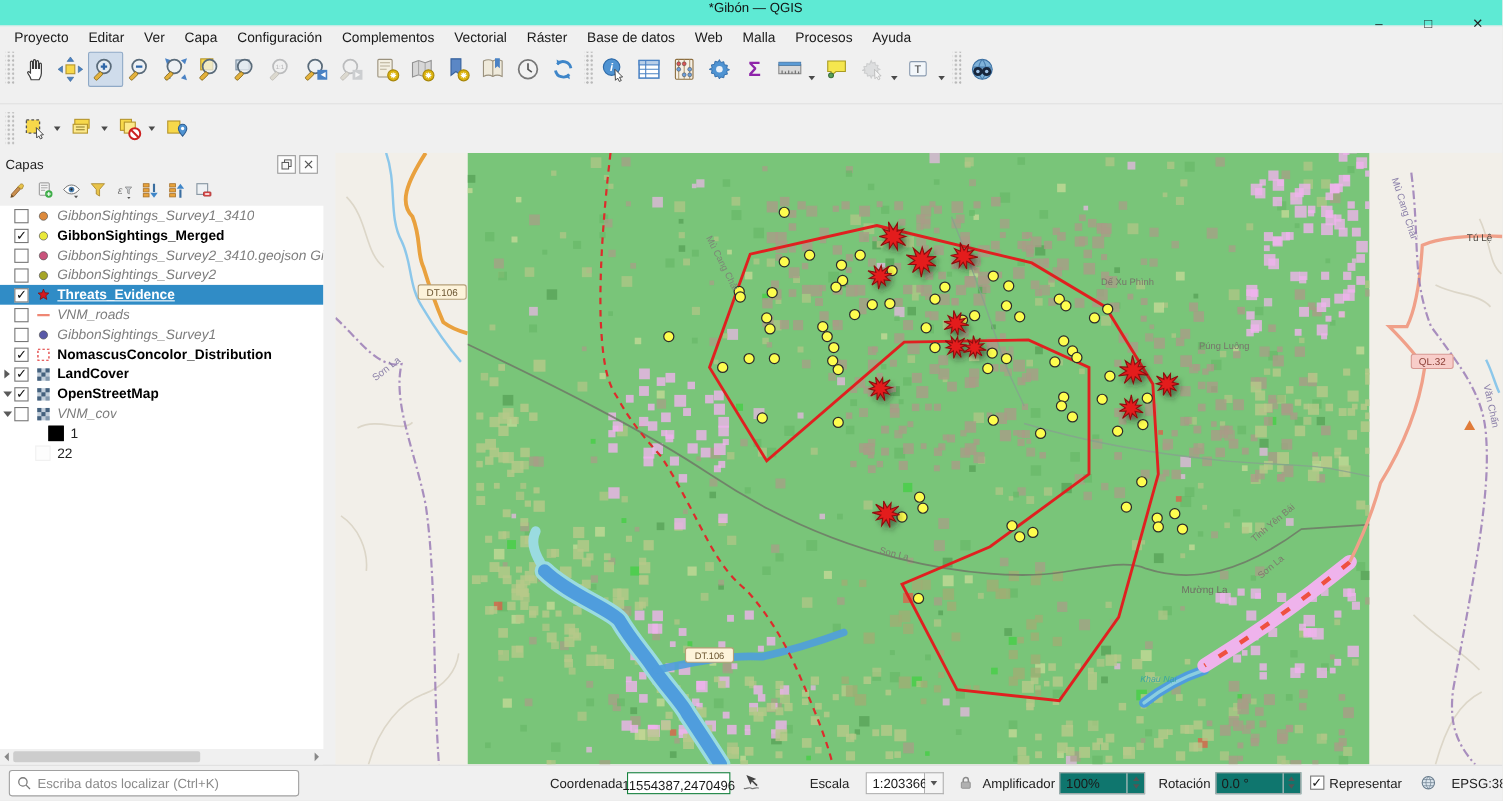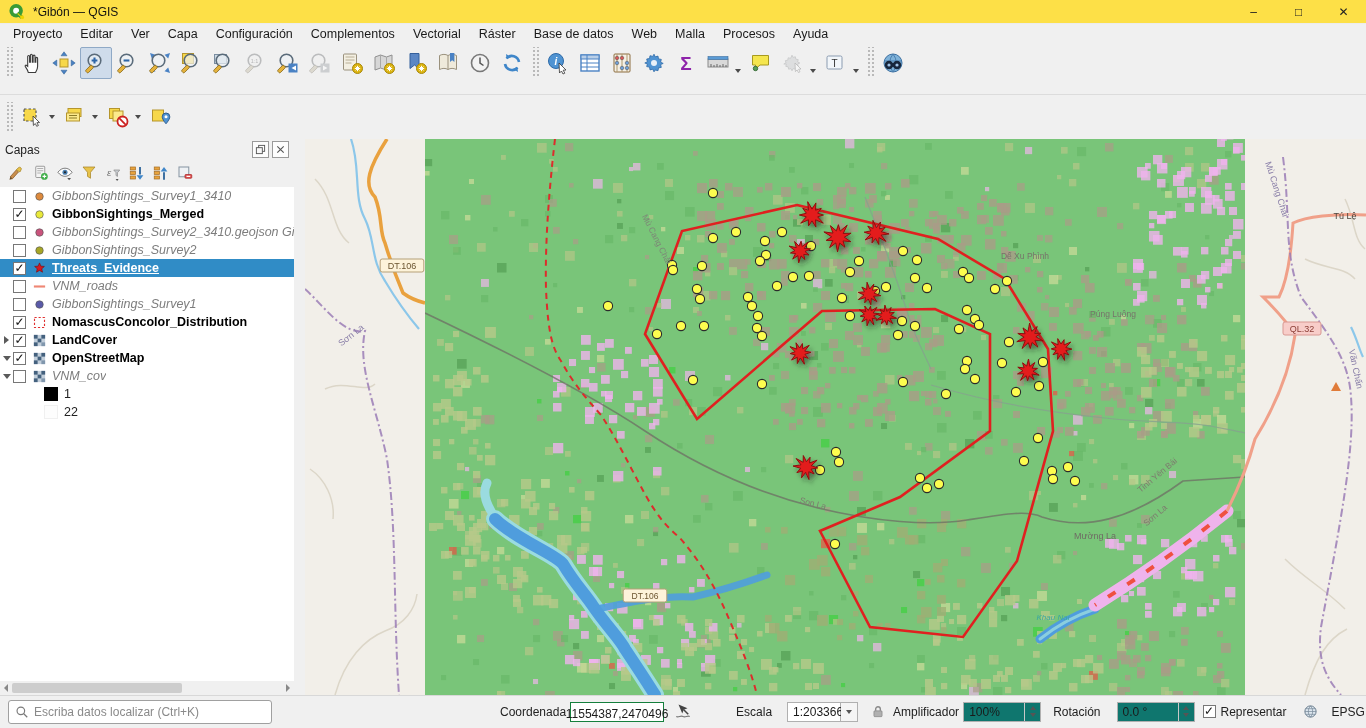--- a/index.html
+++ b/index.html
@@ -1,18 +1,18 @@
 <!DOCTYPE html>
 <html><head>
 <meta charset="utf-8">
 <style>
   html,body{margin:0;padding:0;background:#e8e8e8;font-family:"Liberation Sans",sans-serif;}
   #app{position:relative;width:1366px;height:728px;background:#f0f0f0;overflow:hidden;font-size:12.5px;color:#1a1a1a;}
   
-  #titlebar{height:24px;background:#fde047;display:flex;align-items:center;border-bottom:1px solid #ececec;box-sizing:border-box;}
+  #titlebar{height:24px;background:#5eead4;display:flex;align-items:center;border-bottom:1px solid #ececec;box-sizing:border-box;flex-direction:column;}
   #titlebar .qlogo{width:17px;height:17px;margin-left:8px;}
   #titlebar .ttl{margin-left:8px;font-size:12px;color:#111;}
   #titlebar .wingrp{margin-left:auto;display:flex;height:100%;}
   #titlebar .winbtn{width:45px;height:100%;display:flex;align-items:center;justify-content:center;font-size:12px;color:#222;}
   
   #menubar{height:20px;background:#f0f0f0;display:flex;align-items:center;padding-left:4px;font-size:12.5px;}
   .menu-item{padding:4px 9px;line-height:20px;}
   
   #toolbar1{height:51px;background:#f0f0f0;display:flex;align-items:flex-start;padding:3px 0 0 2px;border-bottom:1px solid #dcdcdc;box-sizing:border-box;}
   #toolbar2{height:44px;background:#f0f0f0;display:flex;align-items:center;padding-left:2px;box-sizing:border-box;}
@@ -558,21 +558,21 @@
                 <rect x="3" y="15" width="6" height="6" fill="#44617e"></rect>
                 <rect x="15" y="15" width="6" height="6" fill="#8097ad"></rect>
               </svg>
             </span>
             <span class="lname it">VNM_cov</span>
           </div>
           <div class="lrow" style="padding-left: 44px;">
             <span class="child-sw" style="background: rgb(0, 0, 0); border: 1px solid rgb(0, 0, 0);"></span>
             <span class="lname" style="color: rgb(34, 34, 34);">1</span>
           </div>
-          <div class="lrow" style="padding-left: 44px;">
+          <div class="lrow" style="padding-left: 32px;">
             <span class="child-sw" style="background: rgb(253, 253, 253); border: 1px solid rgb(240, 240, 240);"></span>
             <span class="lname" style="color: rgb(34, 34, 34);">22</span>
           </div>
         </div>
       <div id="panel-hscroll">
         <span class="ar" style="border-right:4px solid #888;"></span>
         <div class="thumb"></div>
         <span class="ar" style="border-left:4px solid #888;margin-left:auto;"></span>
       </div>
     </div>
@@ -2118,21 +2118,21 @@
     </span>
     <span class="sb-label" style="margin-left:8px;">Amplificador</span>
     <div class="sb-spin" style="width:78px;margin-left:4px;">
       <span class="val">100%</span>
       <span class="btns">
           <span class="tri-u"></span>
           <span class="tri-dn"></span>
         </span>
     </div>
     <span class="sb-label" style="margin-left:12px;">Rotación</span>
-    <div class="sb-spin" style="width:78px;margin-left:16px;">
+    <div class="sb-spin" style="width:78px;margin-left:4px;">
       <span class="val">0.0 °</span>
       <span class="btns">
           <span class="tri-u"></span>
           <span class="tri-dn"></span>
         </span>
     </div>
     <span class="sb-check" style="margin-left:8px;">✓</span>
     <span class="sb-label" style="margin-left:5px;">Representar</span>
     <span class="sb-ico" style="margin-left:16px;width:15px;">
       <svg viewBox="0 0 24 24" width="15" height="15">

